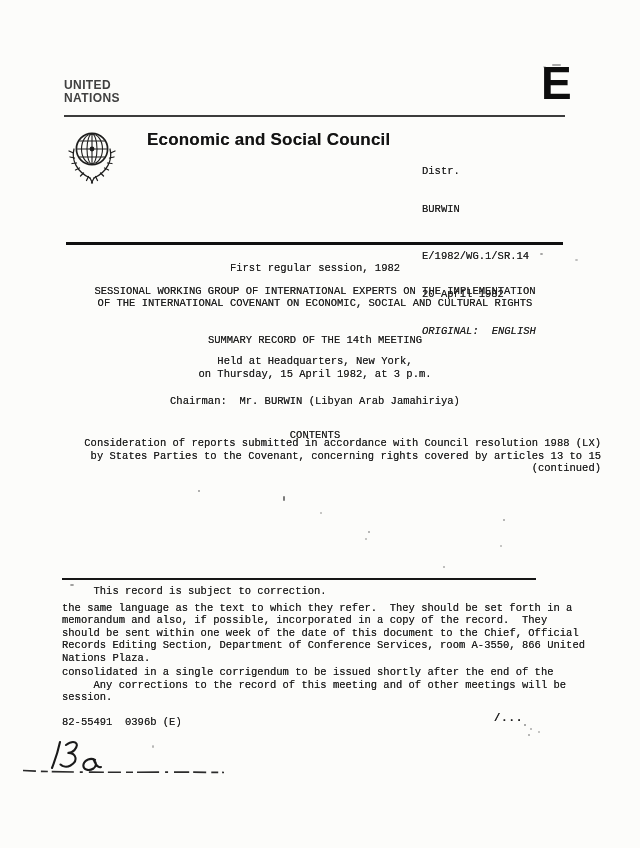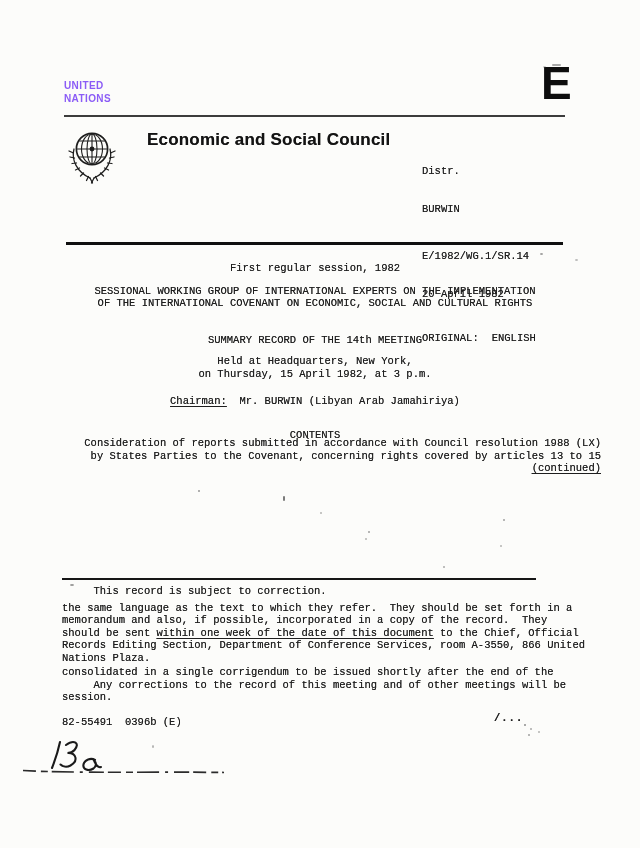--- a/index.html
+++ b/index.html
@@ -9,43 +9,43 @@
     font-family:"Liberation Mono","DejaVu Sans Mono",monospace;
     color:#1e1e1e;
   }
   .abs{position:absolute;}
   .mono{
     font-size:10.5px;line-height:12.5px;white-space:pre;
     text-shadow:0 0 .45px rgba(25,25,25,.75);
   }
   .sans{font-family:"Liberation Sans","DejaVu Sans",sans-serif;}
   .unname{
-    left:64px;top:79px;font-weight:700;font-size:10px;line-height:13px;
-    letter-spacing:.4px;color:#8b5cf6;
+    left:64px;top:79px;font-weight:700;font-size:12px;line-height:13px;
+    letter-spacing:.4px;color:#404040;
   }
   .bige{
     left:541px;top:60px;font-weight:700;font-size:46px;line-height:1;
     color:#0d0d0d;
   }
   .rule1{left:64px;top:115px;width:501px;height:2px;background:#3c3c3c;}
   .rule2{left:66px;top:242px;width:497px;height:3px;background:#0f0f0f;}
   .rule3{left:62px;top:578px;width:474px;height:2px;background:#161616;}
   .council{
     left:147px;top:130px;font-weight:700;font-size:17px;letter-spacing:.2px;
     color:#131313;text-shadow:0 0 .5px rgba(10,10,10,.6);
   }
   .distr{left:422px;top:140px;}
   .distr .gap1{margin-top:10px;}
-  .distr .gap2{margin-top:7px;}
+  .distr .gap2{margin-top:0;font-style:italic;}
   .lang{margin-left:13px;}
   .centercol{left:62px;top:262px;width:506px;text-align:center;}
   .mt10{margin-top:10px;} .mt12{margin-top:24px;} .mt9{margin-top:9px;}
   .mt15{margin-top:15px;} .mt21{margin-top:21px;}
   .contents-item{left:62px;top:437px;width:530px;text-align:right;margin-left:9px;}
-  .u{text-decoration:underline;text-underline-offset:2px;text-decoration-thickness:1px;}
+  .u{text-underline-offset:2px;text-decoration-thickness:1px;}
   .notice{left:62px;top:585px;width:525px;}
   .notice .para{margin-top:4px;}
   .notice .para2{margin-top:2px;}
   .jobnum{left:62px;top:716px;}
   .marker{left:494px;top:712px;font-weight:700;letter-spacing:1px;}
   .emblem{left:63px;top:126px;}
   .hand{left:16px;top:737px;}
   .speck{position:absolute;background:#454545;border-radius:50%;}
 </style>
 </head>

